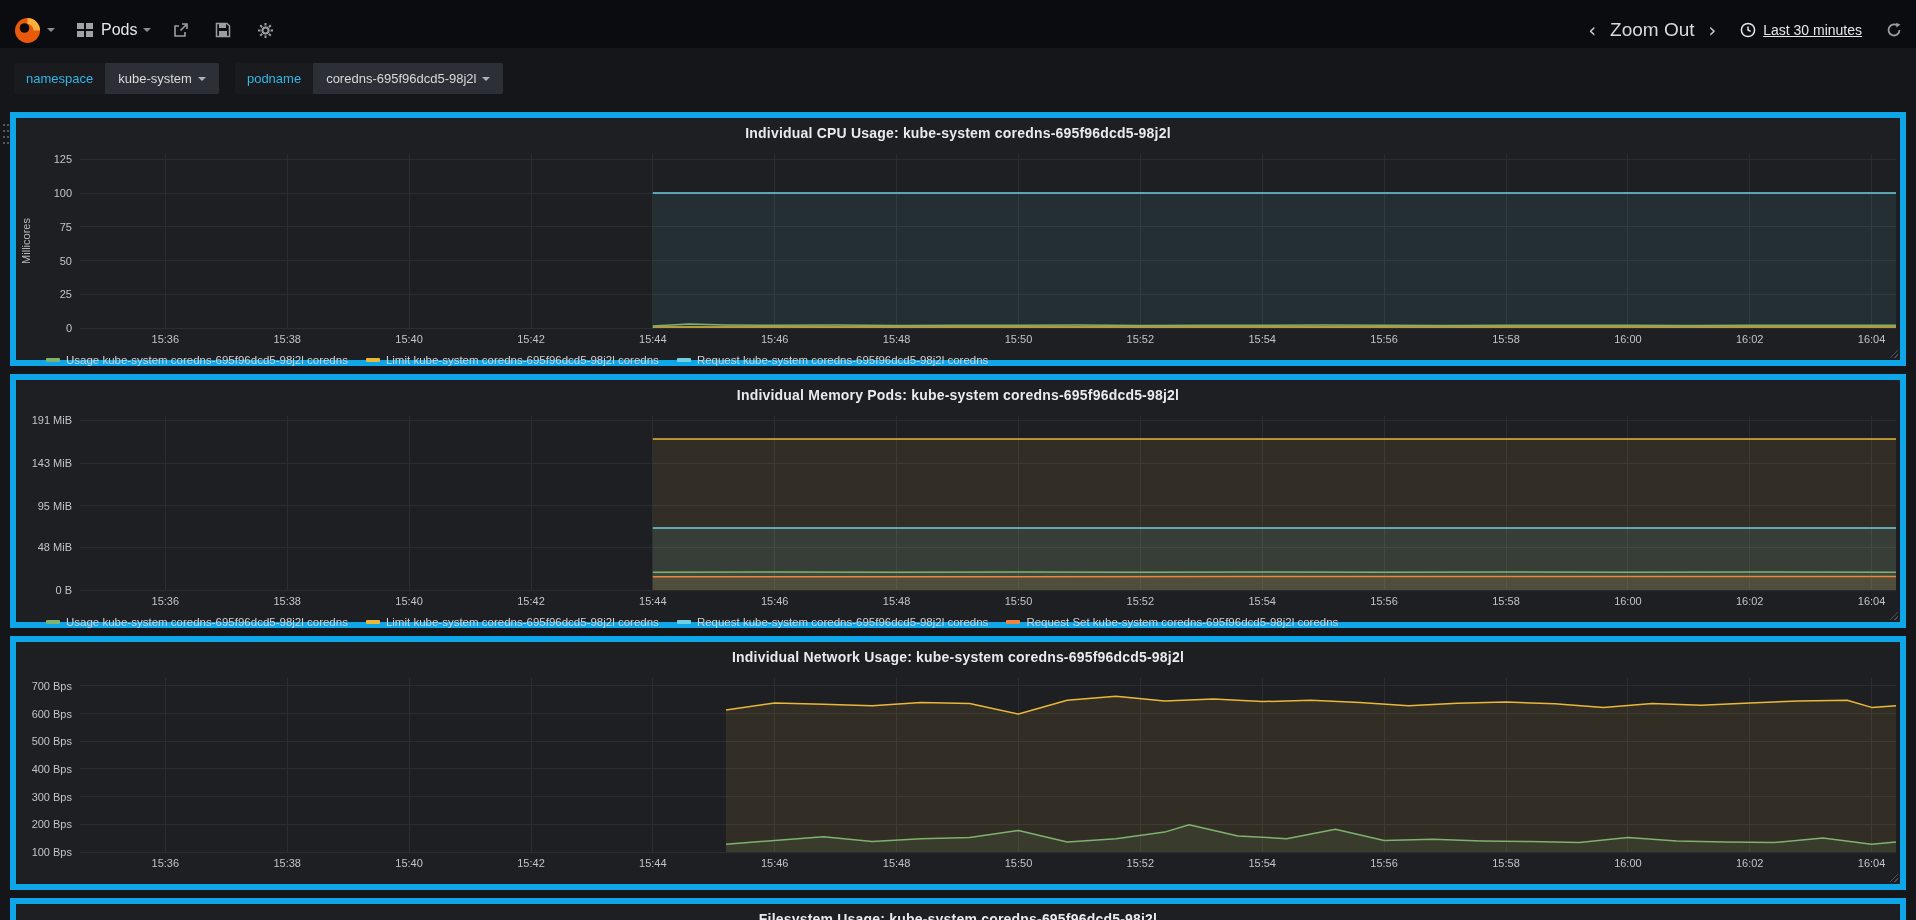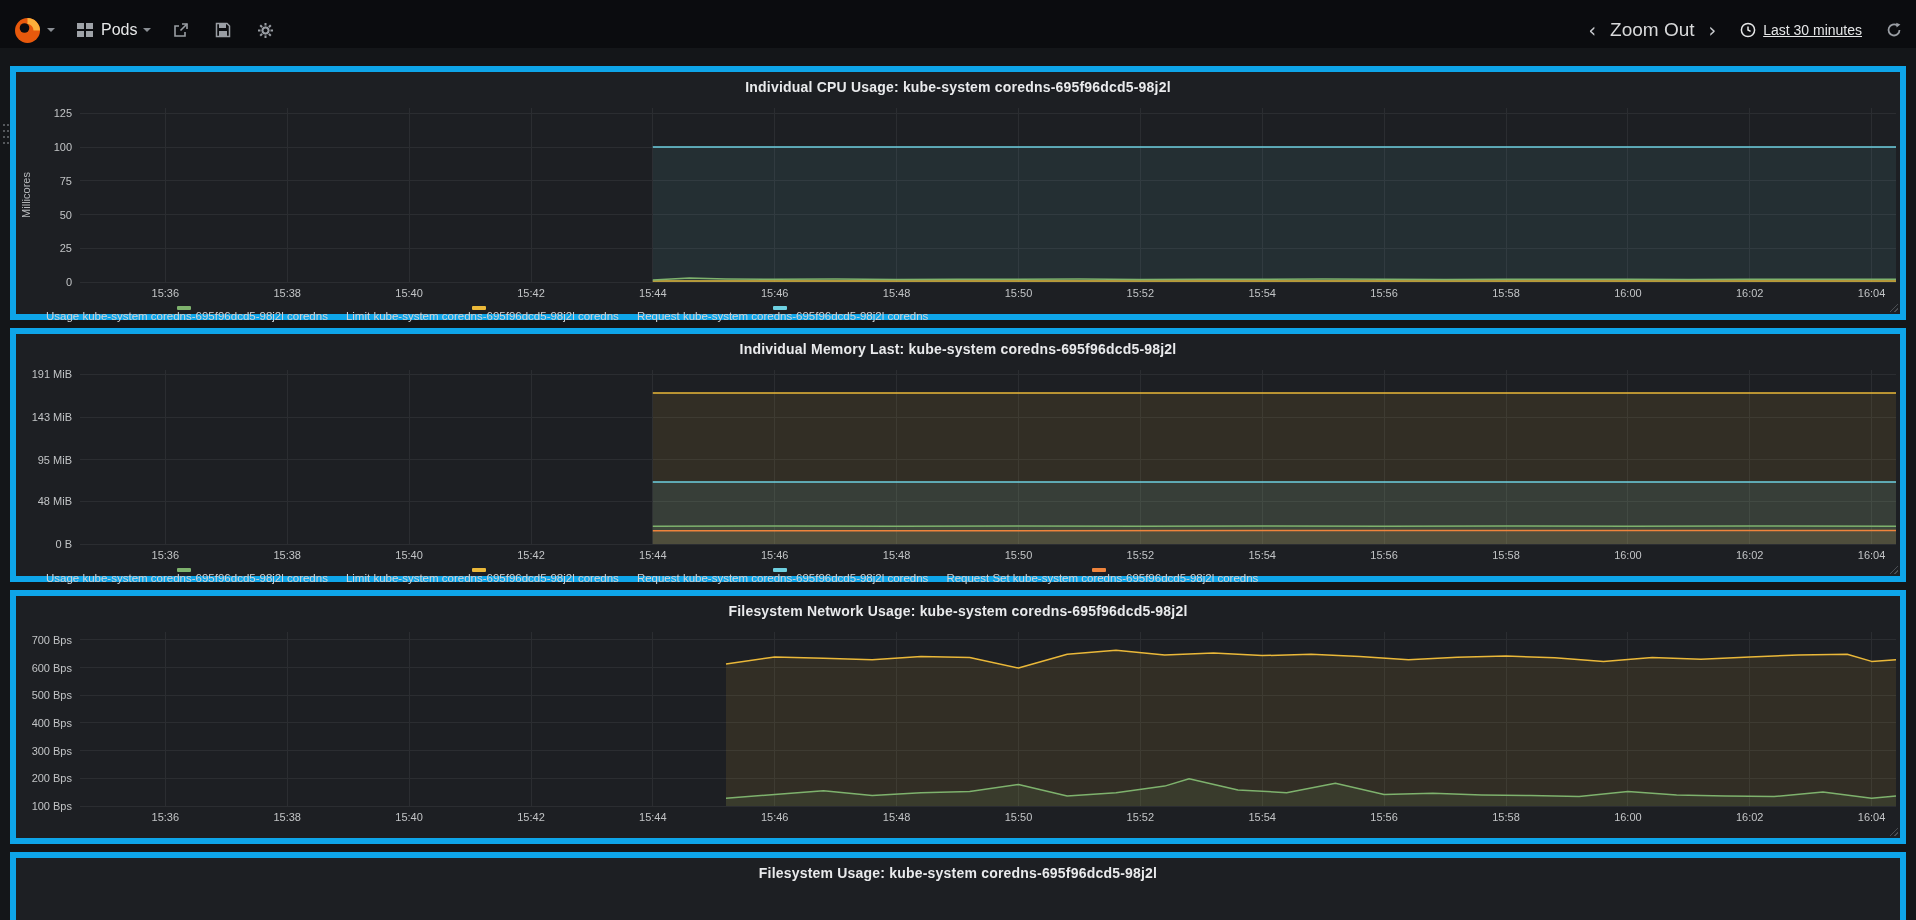--- a/index.html
+++ b/index.html
@@ -32,21 +32,21 @@
   .dash { padding:18px 10px 0 10px; }
   .panel { position:relative; background:#1d1f23; border:6px solid #0ea5e9; margin-bottom:8px; height:254px; }
   .panel-title { text-align:center; font-size:14px; font-weight:700; color:#e9eaec; height:28px; line-height:30px; letter-spacing:.2px; cursor:pointer; }
   svg.chart { display:block; }
   svg text { font-family:"Liberation Sans", sans-serif; }
   .grid { stroke:#2b2d31; stroke-width:1; shape-rendering:crispEdges; }
   .ylab { fill:#c2c4c6; font-size:11px; text-anchor:end; }
   .xlab { fill:#c2c4c6; font-size:11px; text-anchor:middle; }
   .axis-title { fill:#b6b8bb; font-size:11px; text-anchor:middle; }
   .legend { display:flex; align-items:center; gap:18px; height:24px; padding-left:30px; font-size:11.5px; color:#d2d3d5; white-space:nowrap; }
-  .legend-item { display:inline-flex; align-items:center; cursor:pointer;flex-direction:column; }
+  .legend-item { display:inline-flex; align-items:center; cursor:pointer; }
   .legend-swatch { display:inline-block; width:14px; height:4px; border-radius:1px; margin-right:6px; }
   .resize-handle { position:absolute; right:2px; bottom:2px; width:11px; height:11px; clip-path:polygon(100% 0,100% 100%,0 100%); background:repeating-linear-gradient(-45deg, transparent 0 2px, #4a4d52 2px 3px); cursor:nwse-resize; }
   .drag-dots { position:absolute; left:2px; top:122px; width:8px; height:24px; background-image:radial-gradient(circle, #55585c 1.1px, transparent 1.4px); background-size:4px 6px; cursor:move; }
 </style>
 </head>
 <body>
 
 <div class="app">
 
   <nav class="navbar">
@@ -116,20 +116,36 @@
       </div>
       <button class="refresh-btn">
         <svg width="16" height="16" viewBox="0 0 16 16">
           <path d="M13.5 8 A5.5 5.5 0 1 1 11.2 3.5" fill="none" stroke="#9a9ea4" stroke-width="1.8"></path>
           <polygon points="10.2,0.8 14.4,2.6 10.6,5.4" fill="#9a9ea4"></polygon>
         </svg>
       </button>
     </div>
   </nav>
 
+  <div class="submenu">
+    <div class="var-pair">
+      <span class="var-label">namespace</span>
+      <span class="var-value">
+        <span>kube-system</span>
+        <span class="caret"></span>
+      </span>
+    </div>
+    <div class="var-pair">
+      <span class="var-label">podname</span>
+      <span class="var-value">
+        <span>coredns-695f96dcd5-98j2l</span>
+        <span class="caret"></span>
+      </span>
+    </div>
+  </div>
 
   <div class="drag-dots"></div>
 
   <div class="dash">
 
     <section class="panel">
       <h2 class="panel-title">Individual CPU Usage: kube-system coredns-695f96dcd5-98j2l</h2>
       <svg class="chart" width="1894" height="202">
           <line class="grid" x1="64" x2="1880" y1="182.0" y2="182.0"></line>
           <text class="ylab" x="56" y="186">0</text>
@@ -192,21 +208,21 @@
           </span>
           <span class="legend-item">
             <i class="legend-swatch" style="background:#6ED0E0"></i>
             <span>Request kube-system coredns-695f96dcd5-98j2l coredns</span>
           </span>
         </div>
       <div class="resize-handle"></div>
     </section>
 
     <section class="panel">
-      <h2 class="panel-title">Individual Memory Last: kube-system coredns-695f96dcd5-98j2l</h2>
+      <h2 class="panel-title">Individual Memory Pods: kube-system coredns-695f96dcd5-98j2l</h2>
       <svg class="chart" width="1894" height="202">
           <line class="grid" x1="64" x2="1880" y1="182.0" y2="182.0"></line>
           <text class="ylab" x="56" y="186">0 B</text>
           <line class="grid" x1="64" x2="1880" y1="139.4" y2="139.4"></line>
           <text class="ylab" x="56" y="143.4">48 MiB</text>
           <line class="grid" x1="64" x2="1880" y1="97.7" y2="97.7"></line>
           <text class="ylab" x="56" y="101.7">95 MiB</text>
           <line class="grid" x1="64" x2="1880" y1="55.1" y2="55.1"></line>
           <text class="ylab" x="56" y="59.1">143 MiB</text>
           <line class="grid" x1="64" x2="1880" y1="12.4" y2="12.4"></line>
@@ -265,21 +281,21 @@
           </span>
           <span class="legend-item">
             <i class="legend-swatch" style="background:#EF843C"></i>
             <span>Request Set kube-system coredns-695f96dcd5-98j2l coredns</span>
           </span>
         </div>
       <div class="resize-handle"></div>
     </section>
 
     <section class="panel">
-      <h2 class="panel-title">Filesystem Network Usage: kube-system coredns-695f96dcd5-98j2l</h2>
+      <h2 class="panel-title">Individual Network Usage: kube-system coredns-695f96dcd5-98j2l</h2>
       <svg class="chart" width="1894" height="202">
           <line class="grid" x1="64" x2="1880" y1="182.0" y2="182.0"></line>
           <text class="ylab" x="56" y="186">100 Bps</text>
           <line class="grid" x1="64" x2="1880" y1="154.3" y2="154.3"></line>
           <text class="ylab" x="56" y="158.3">200 Bps</text>
           <line class="grid" x1="64" x2="1880" y1="126.6" y2="126.6"></line>
           <text class="ylab" x="56" y="130.6">300 Bps</text>
           <line class="grid" x1="64" x2="1880" y1="98.9" y2="98.9"></line>
           <text class="ylab" x="56" y="102.9">400 Bps</text>
           <line class="grid" x1="64" x2="1880" y1="71.2" y2="71.2"></line>

